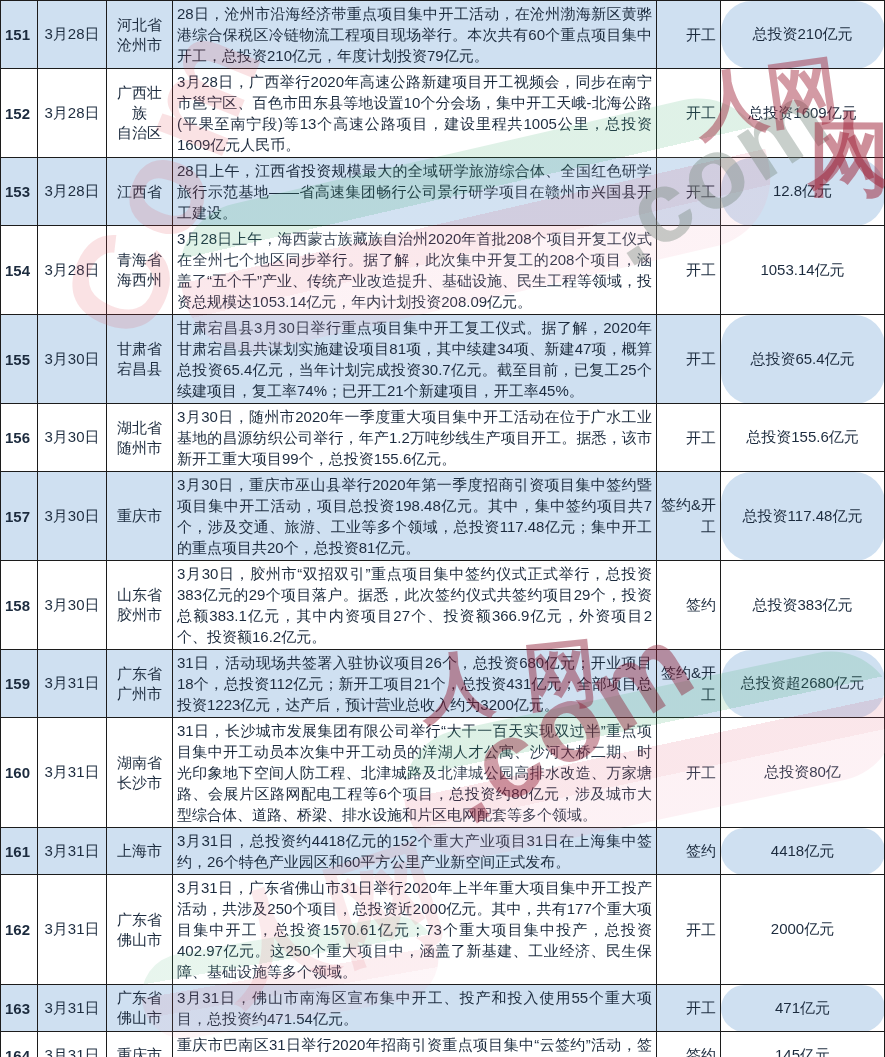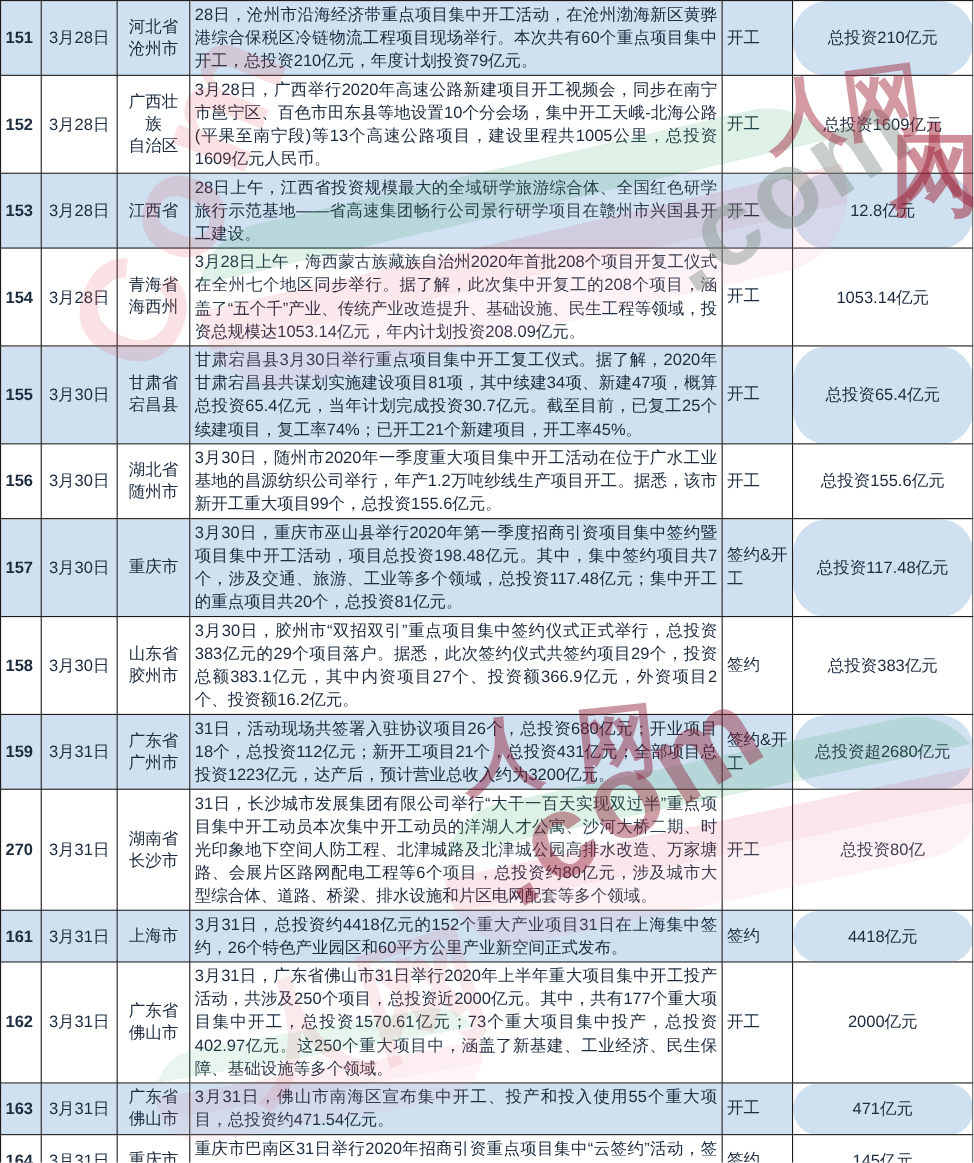--- a/index.html
+++ b/index.html
@@ -23,21 +23,21 @@
     font-size:15px;
     vertical-align:middle;
     padding:2px 4px;
     overflow:hidden;
   }
   tr.shade td { background:#cfe0f1; }
   td.c-num   { font-weight:bold; color:#000000; text-align:left; font-size:17px; padding:0 1px; }
   td.c-date  { text-align:center; padding:0 1px; letter-spacing:0;margin-top:42px; }
   td.c-region{ text-align:center; white-space:pre-line; line-height:20px; padding:0 1px; }
   td.c-desc  { text-align:justify; font-size:15.5px; line-height:21px; padding:2px 6px; }
-  td.c-type  { text-align:left; padding:0 2px; line-height:22px; }
+  td.c-type  { text-align:right; padding:0 2px; line-height:22px; }
   td.c-amt   { text-align:center; padding:0 4px;border-radius:31px; }
 
   
   .wm { position:absolute; z-index:3; pointer-events:none; font-weight:bold; white-space:nowrap; }
   .wm-swoosh {
     position:absolute; z-index:2; pointer-events:none;
     border-radius:70px;
     background:linear-gradient(to bottom,
       rgba(63,174,110,0.55) 0% 28%,
       rgba(255,255,255,0.25) 28% 44%,
@@ -144,21 +144,21 @@
         <tr class="shade">
       <td class="c-num">159</td>
       <td class="c-date">3月31日</td>
       <td class="c-region">广东省
 广州市</td>
       <td class="c-desc">31日，活动现场共签署入驻协议项目26个，总投资680亿元；开业项目18个，总投资112亿元；新开工项目21个，总投资431亿元；全部项目总投资1223亿元，达产后，预计营业总收入约为3200亿元。</td>
       <td class="c-type">签约&amp;开工</td>
       <td class="c-amt">总投资超2680亿元</td>
     </tr>
         <tr>
-      <td class="c-num">270</td>
+      <td class="c-num">160</td>
       <td class="c-date">3月31日</td>
       <td class="c-region">湖南省
 长沙市</td>
       <td class="c-desc">31日，长沙城市发展集团有限公司举行“大干一百天实现双过半”重点项目集中开工动员本次集中开工动员的洋湖人才公寓、沙河大桥二期、时光印象地下空间人防工程、北津城路及北津城公园高排水改造、万家塘路、会展片区路网配电工程等6个项目，总投资约80亿元，涉及城市大型综合体、道路、桥梁、排水设施和片区电网配套等多个领域。</td>
       <td class="c-type">开工</td>
       <td class="c-amt">总投资80亿</td>
     </tr>
         <tr class="shade">
       <td class="c-num">161</td>
       <td class="c-date">3月31日</td>

